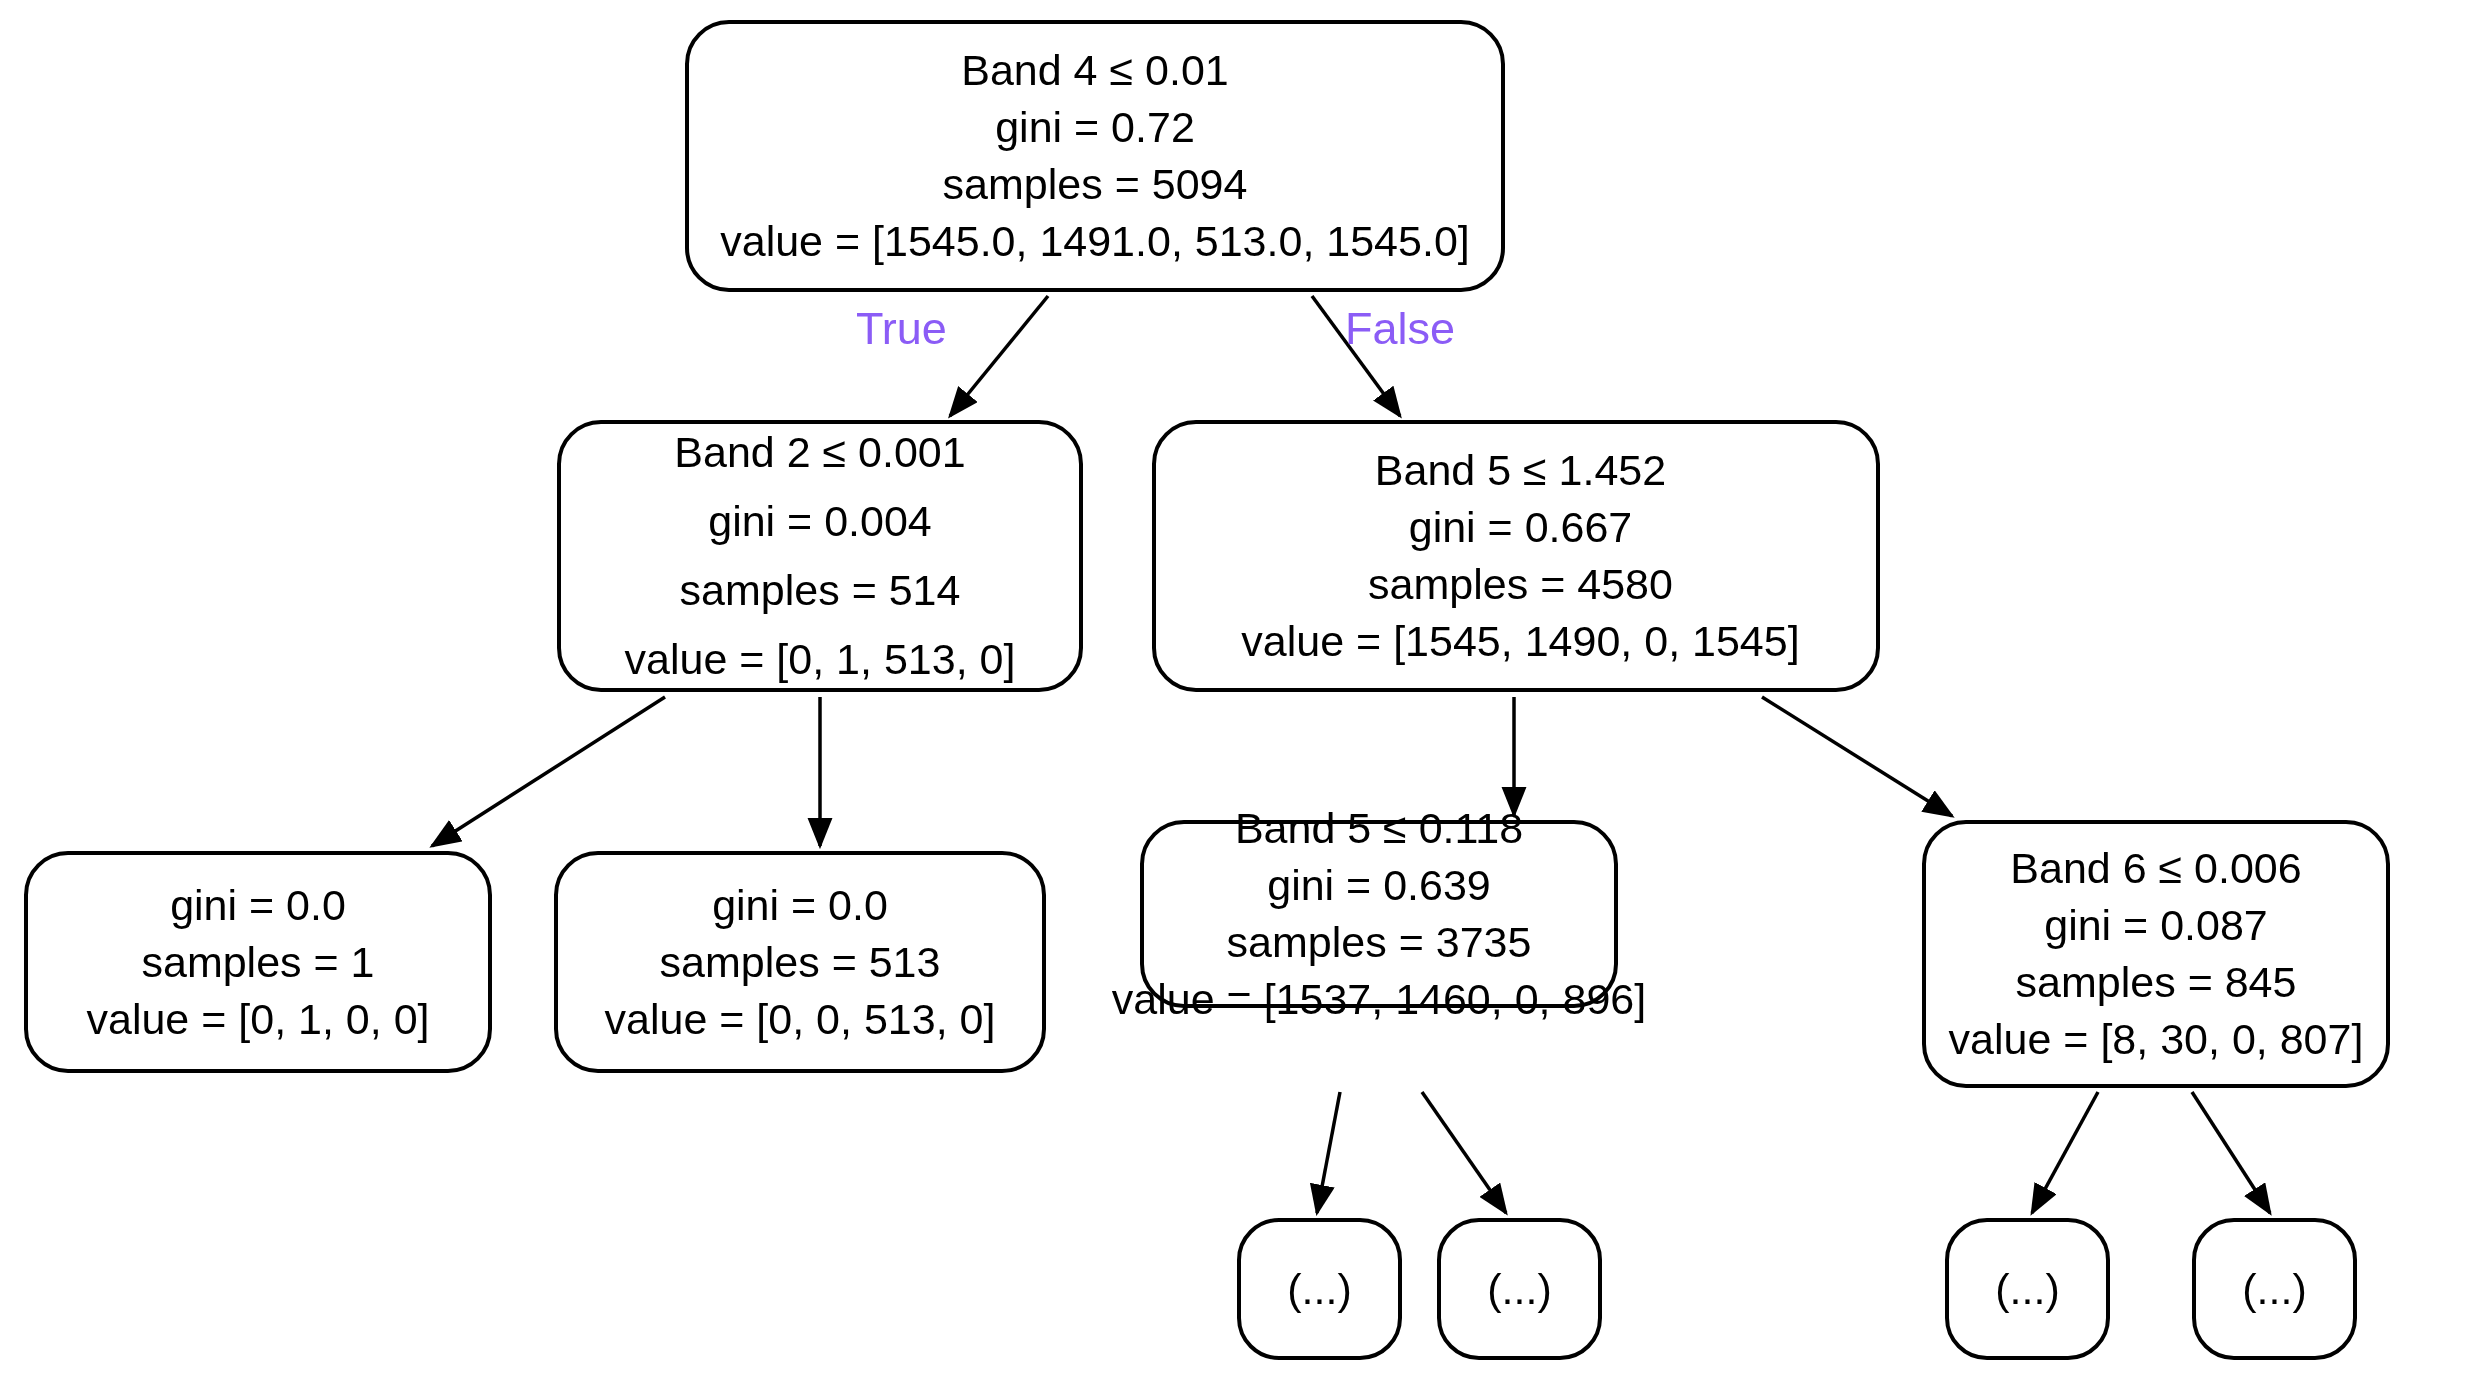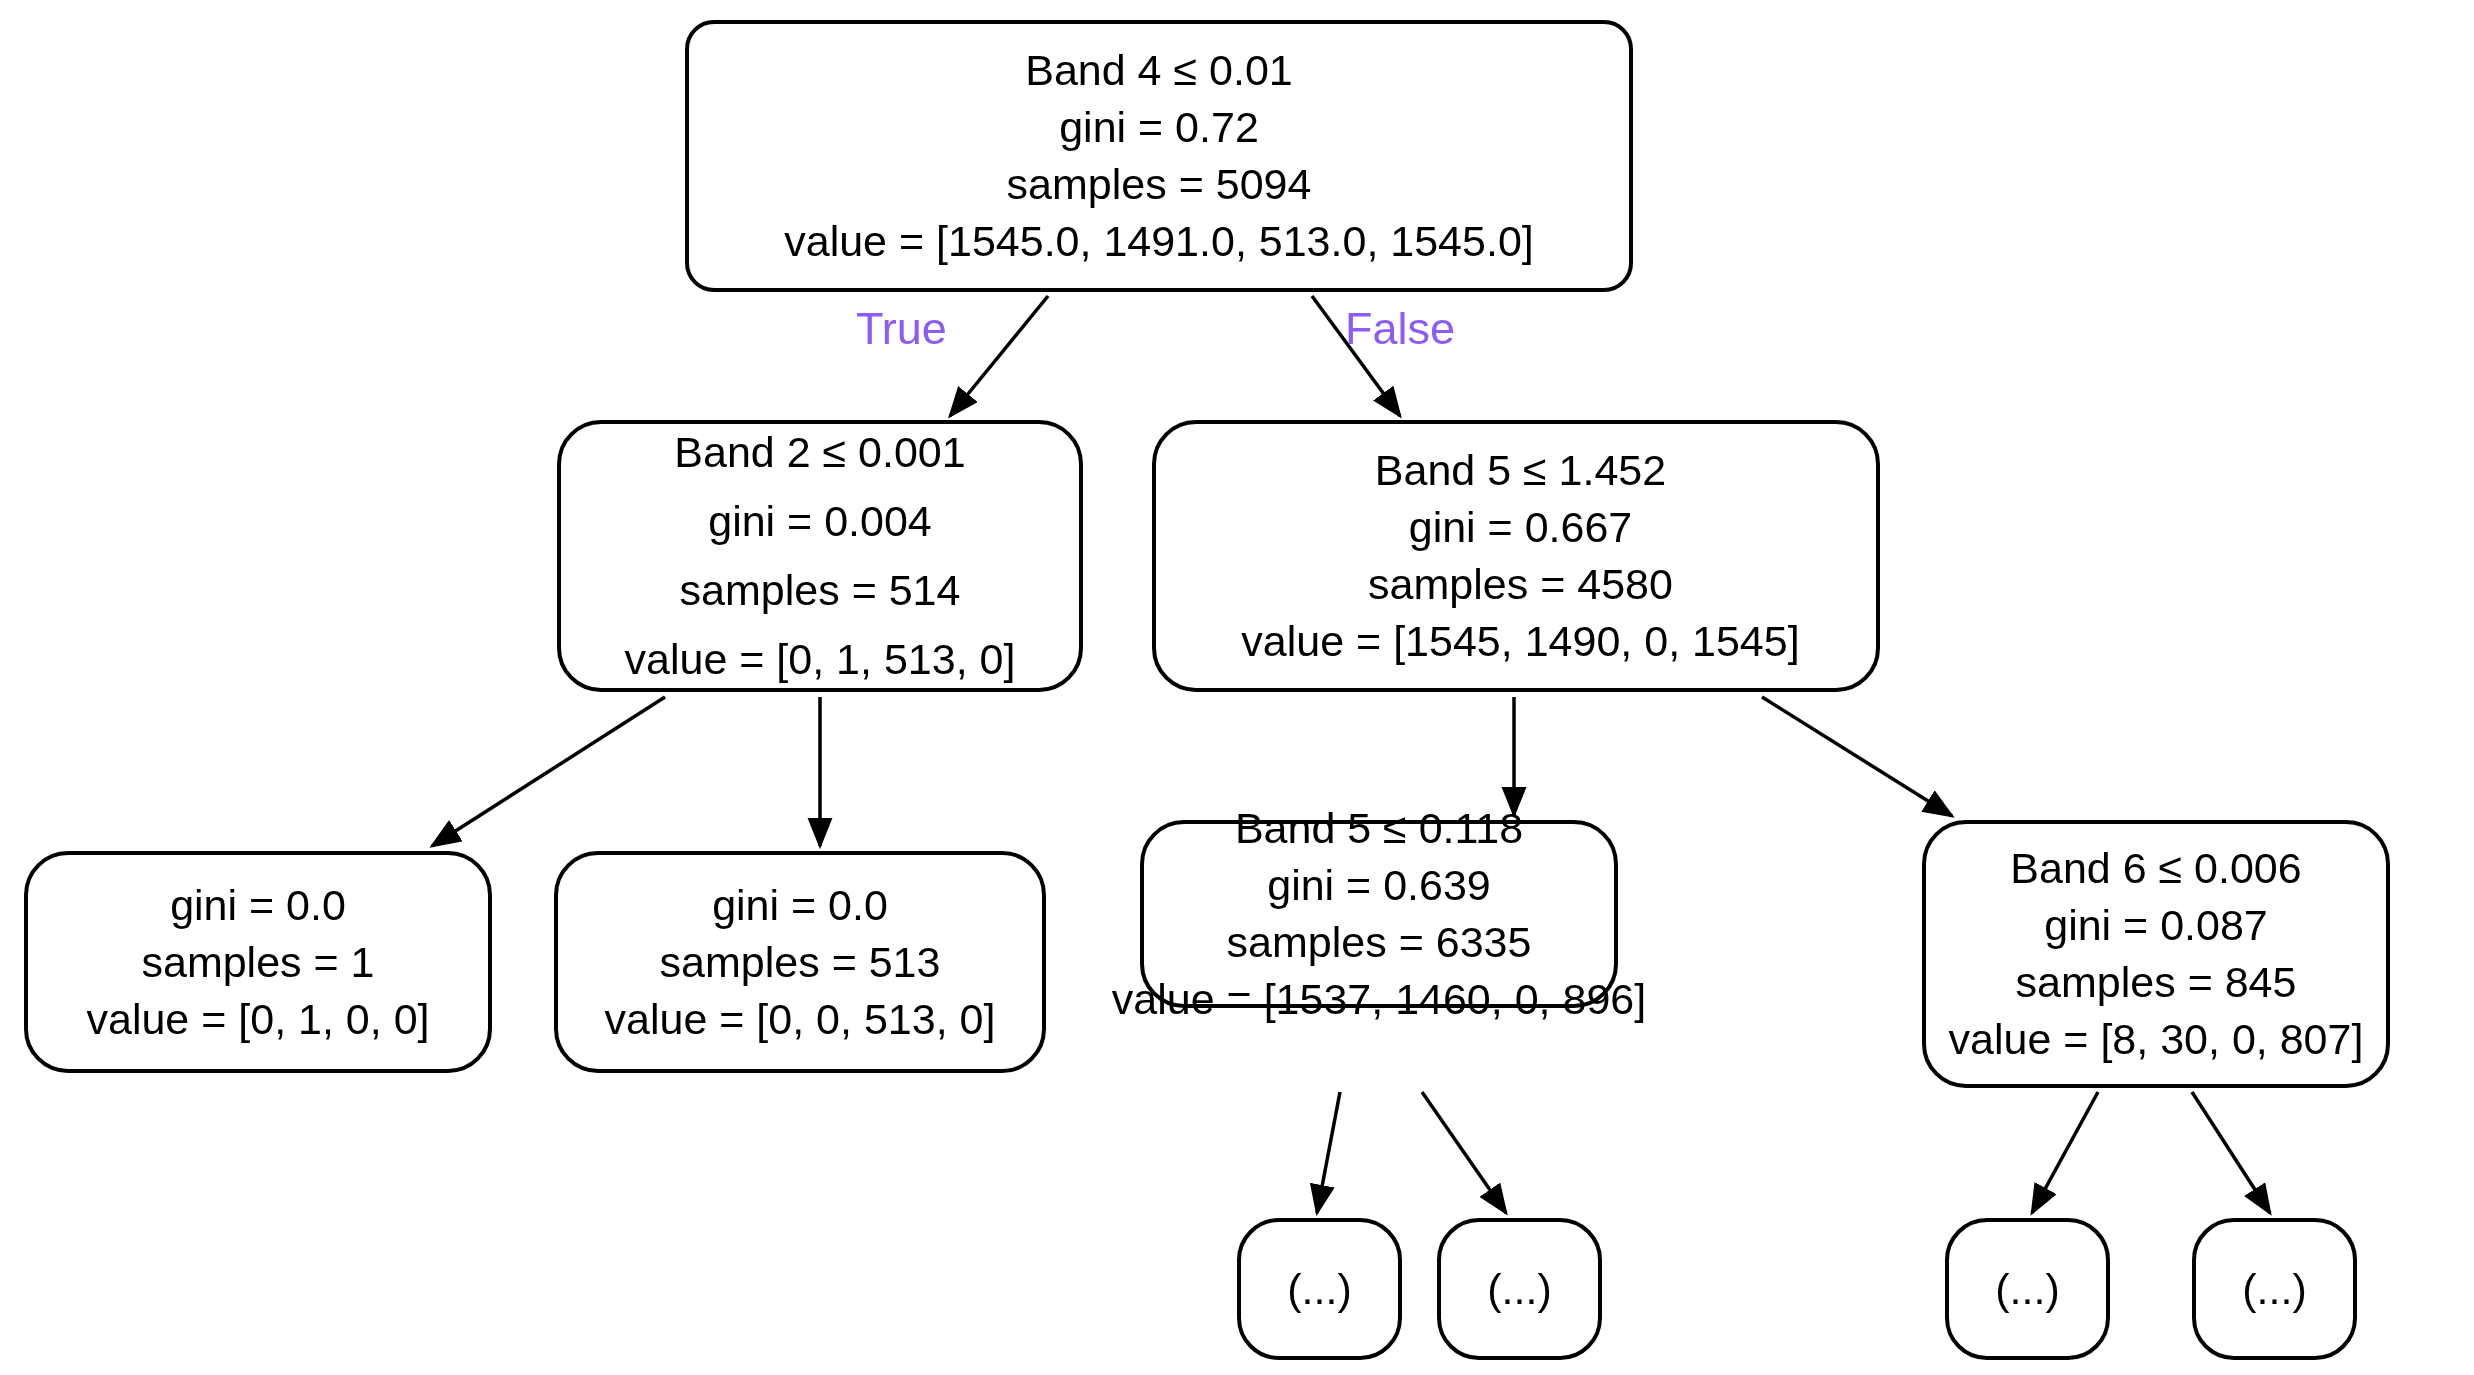--- a/index.html
+++ b/index.html
@@ -34,21 +34,21 @@
     flex-direction: column;
     align-items: center;
     justify-content: center;
     text-align: center;
     font-size: 43px;
     line-height: 57px;
     white-space: nowrap;
   }
   .node .line { white-space: nowrap; }
   
-  #n-root      { left: 685px;  top: 20px;   width: 948px; height: 272px; border-radius: 29px; }
+  #n-root      { left: 685px;  top: 20px;   width: 820px; height: 272px; }
   #n-left      { left: 557px;  top: 420px;  width: 526px; height: 272px; justify-content: space-between; }
   #n-right     { left: 1152px; top: 420px;  width: 728px; height: 272px; padding-left: 9px; }
   #n-ll        { left: 24px;   top: 851px;  width: 468px; height: 222px; }
   #n-lr        { left: 554px;  top: 851px;  width: 492px; height: 222px; }
   #n-rl        { left: 1140px; top: 820px;  width: 478px; height: 188px; }
   #n-rr        { left: 1922px; top: 820px;  width: 468px; height: 268px; }
   #n-dots1     { left: 1237px; top: 1218px; width: 165px; height: 142px; border-radius: 42px; }
   #n-dots2     { left: 1437px; top: 1218px; width: 165px; height: 142px; border-radius: 42px; }
   #n-dots3     { left: 1945px; top: 1218px; width: 165px; height: 142px; border-radius: 42px; }
   #n-dots4     { left: 2192px; top: 1218px; width: 165px; height: 142px; border-radius: 42px; }
@@ -115,21 +115,21 @@
 
   <div class="node" id="n-lr">
     <div class="line">gini = 0.0</div>
     <div class="line">samples = 513</div>
     <div class="line">value = [0, 0, 513, 0]</div>
   </div>
 
   <div class="node" id="n-rl">
     <div class="line">Band 5 ≤ 0.118</div>
     <div class="line">gini = 0.639</div>
-    <div class="line">samples = 6335</div>
+    <div class="line">samples = 3735</div>
     <div class="line">value = [1537, 1460, 0, 896]</div>
   </div>
 
   <div class="node" id="n-rr">
     <div class="line">Band 6 ≤ 0.006</div>
     <div class="line">gini = 0.087</div>
     <div class="line">samples = 845</div>
     <div class="line">value = [8, 30, 0, 807]</div>
   </div>
 

